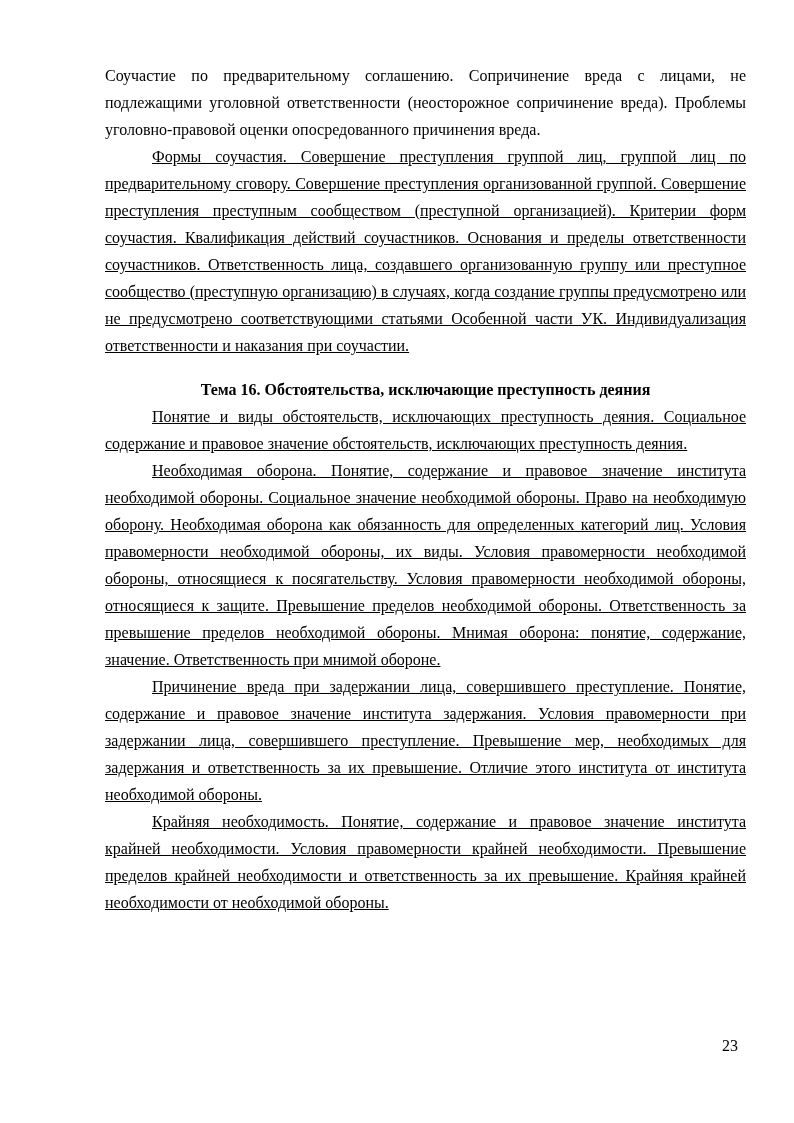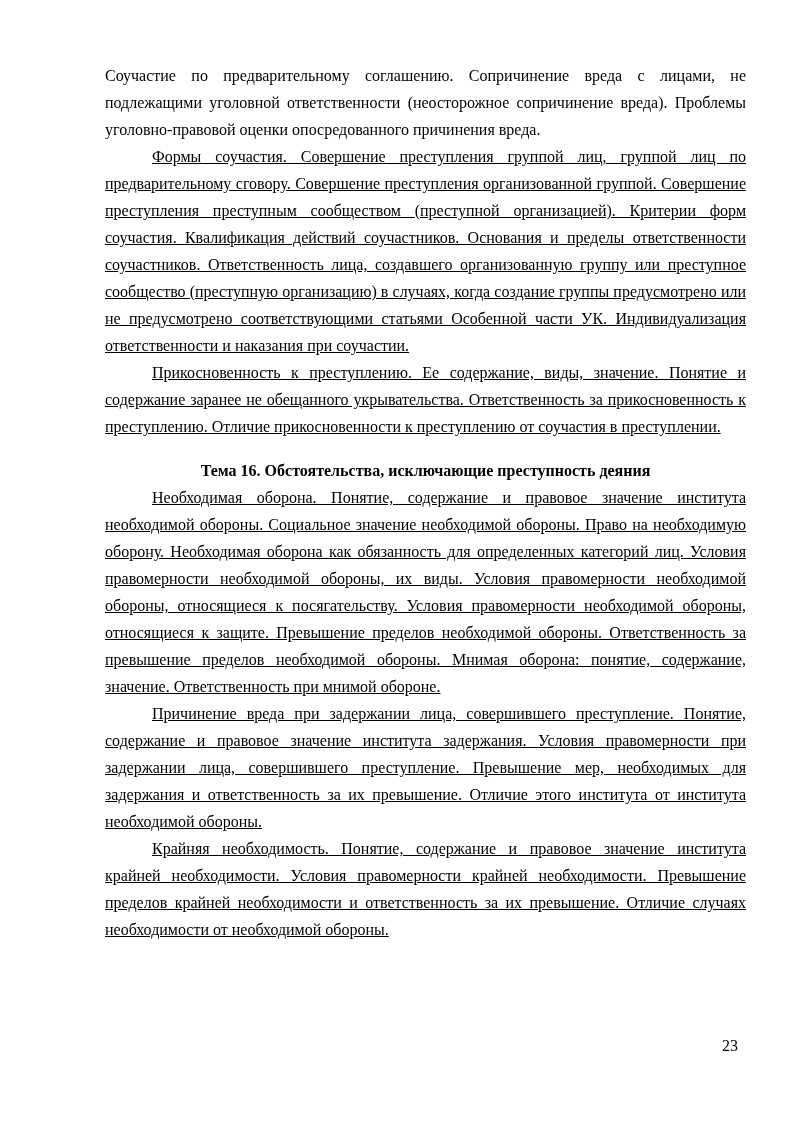--- a/index.html
+++ b/index.html
@@ -56,20 +56,20 @@
     text-align: left;
   }
 </style>
 </head>
 <body>
 
 <main class="sheet">
   <section class="text-block" id="paragraphs">
       <p class="body">Соучастие по предварительному соглашению. Сопричинение вреда с лицами, не подлежащими уголовной ответственности (неосторожное сопричинение вреда). Проблемы уголовно-правовой оценки опосредованного причинения вреда.</p>
       <p class="body indent">Формы соучастия. Совершение преступления группой лиц, группой лиц по предварительному сговору. Совершение преступления организованной группой. Совершение преступления преступным сообществом (преступной организацией). Критерии форм соучастия. Квалификация действий соучастников. Основания и пределы ответственности соучастников. Ответственность лица, создавшего организованную группу или преступное сообщество (преступную организацию) в случаях, когда создание группы предусмотрено или не предусмотрено соответствующими статьями Особенной части УК. Индивидуализация ответственности и наказания при соучастии.</p>
-      <p class="body indent">Прикосновенность к преступлению. Ее содержание, виды, значение. Понятие и содержание заранее не обещанного укрывательства. Ответственность за прикосновенность к преступлению. Отличие прикосновенности к преступлению от соучастия в преступлении.</p>
       <p class="heading">Тема 16. Обстоятельства, исключающие преступность деяния</p>
+      <p class="body indent">Понятие и виды обстоятельств, исключающих преступность деяния. Социальное содержание и правовое значение обстоятельств, исключающих преступность деяния.</p>
       <p class="body indent">Необходимая оборона. Понятие, содержание и правовое значение института необходимой обороны. Социальное значение необходимой обороны. Право на необходимую оборону. Необходимая оборона как обязанность для определенных категорий лиц. Условия правомерности необходимой обороны, их виды. Условия правомерности необходимой обороны, относящиеся к посягательству. Условия правомерности необходимой обороны, относящиеся к защите. Превышение пределов необходимой обороны. Ответственность за превышение пределов необходимой обороны. Мнимая оборона: понятие, содержание, значение. Ответственность при мнимой обороне.</p>
       <p class="body indent">Причинение вреда при задержании лица, совершившего преступление. Понятие, содержание и правовое значение института задержания. Условия правомерности при задержании лица, совершившего преступление. Превышение мер, необходимых для задержания и ответственность за их превышение. Отличие этого института от института необходимой обороны.</p>
-      <p class="body indent">Крайняя необходимость. Понятие, содержание и правовое значение института крайней необходимости. Условия правомерности крайней необходимости. Превышение пределов крайней необходимости и ответственность за их превышение. Отличие случаях необходимости от необходимой обороны.</p>
+      <p class="body indent">Крайняя необходимость. Понятие, содержание и правовое значение института крайней необходимости. Условия правомерности крайней необходимости. Превышение пределов крайней необходимости и ответственность за их превышение. Крайняя крайней необходимости от необходимой обороны.</p>
     </section>
   <div class="page-number">23</div>
 </main>
 
 </body></html>

